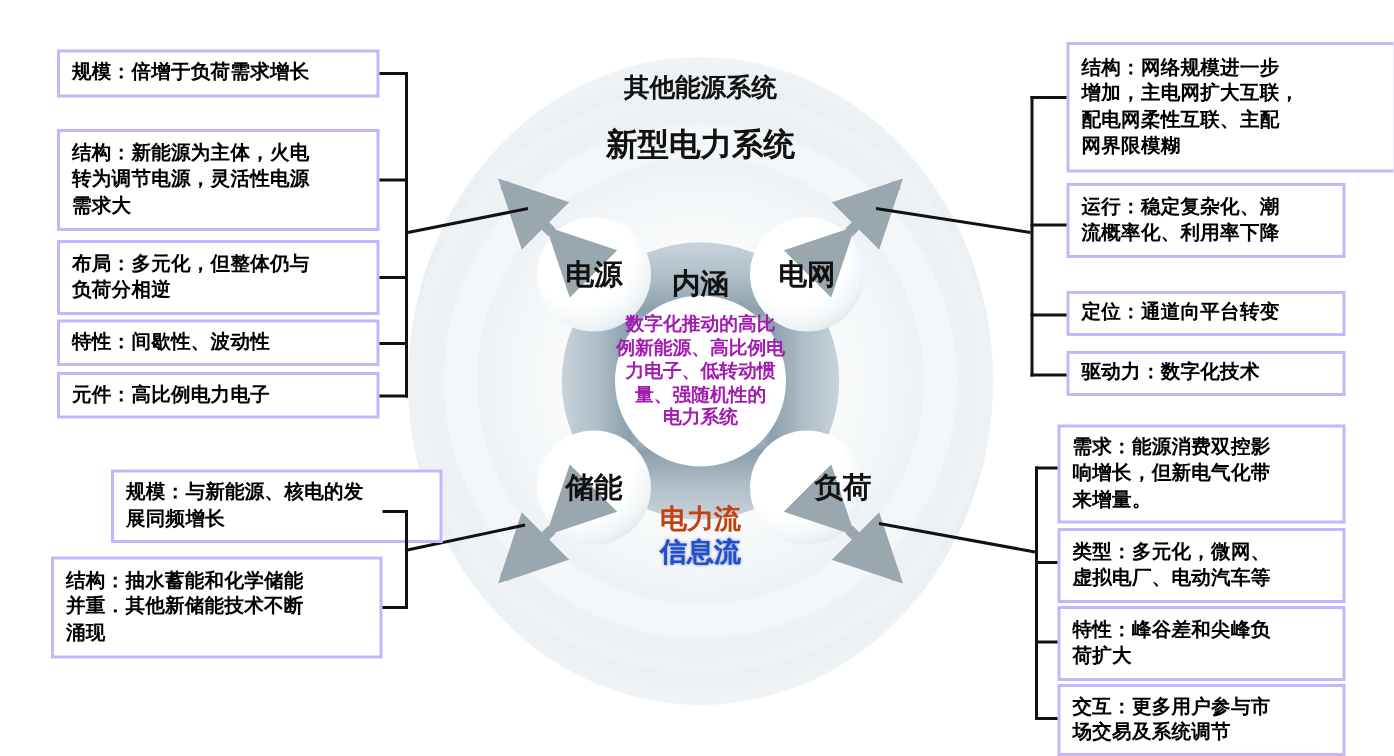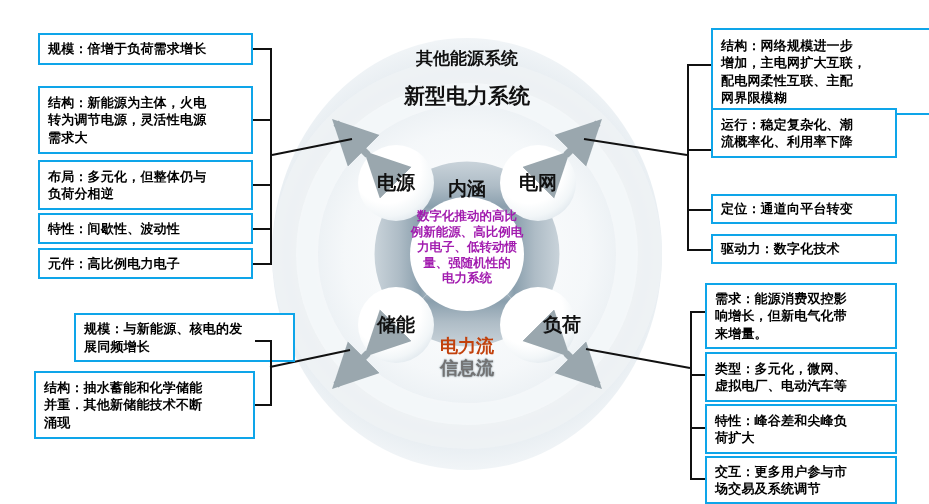--- a/index.html
+++ b/index.html
@@ -21,21 +21,21 @@
         rgba(227,234,239,.95) 62%,
         rgba(240,244,247,.55) 80%,
         rgba(255,255,255,0) 100%);
     pointer-events:none;
   }
 
   
   .box{
     position:absolute;
     box-sizing:border-box;
-    border:2px solid #0ea5e9;
+    border:2px solid #c4b5fd;
     background:#ffffff;
     color:#000000;
     font-family:"DejaVu Sans","Liberation Sans",sans-serif;
     font-size:13px;
     font-weight:bold;
     line-height:1.32;
     padding:3px 4px 3px 8px;
     display:flex;
     align-items:center;
     letter-spacing:.2px;
@@ -150,21 +150,21 @@
   <div class="hub-lbl" style="left:356px;top:312px;width:80px;font-size:19px;">储能</div>
   <div class="hub-lbl" style="left:522px;top:312px;width:80px;font-size:19px;">负荷</div>
 
   <div class="hub-lbl" style="left:417px;top:176px;width:100px;font-size:19px;">内涵</div>
   <div class="core-text" style="left:384px;top:208px;width:166px;font-size:12.5px;">数字化推动的高比
 例新能源、高比例电
 力电子、低转动惯
 量、强随机性的
 电力系统</div>
   <div class="hub-lbl" style="left:417px;top:334px;width:100px;font-size:18px;color:#c2410c;">电力流</div>
-  <div class="hub-lbl" style="left:417px;top:356px;width:100px;font-size:18px;color:#737373;text-shadow:0 0 2px #6d808c;text-align:center;">信息流</div>
+  <div class="hub-lbl" style="left:417px;top:356px;width:100px;font-size:18px;color:#1d4ed8;text-shadow:0 0 2px #6d808c;text-align:center;">信息流</div>
 
   <div class="box" style="left:38px;top:33px;width:215px;height:32px;">规模：倍增于负荷需求增长</div>
   <div class="box" style="left:38px;top:86px;width:215px;height:68px;">结构：新能源为主体，火电
 转为调节电源，灵活性电源
 需求大</div>
   <div class="box" style="left:38px;top:160px;width:215px;height:50px;">布局：多元化，但整体仍与
 负荷分相逆</div>
   <div class="box" style="left:38px;top:213px;width:215px;height:31px;">特性：间歇性、波动性</div>
   <div class="box" style="left:38px;top:248px;width:215px;height:31px;">元件：高比例电力电子</div>
 
@@ -172,21 +172,21 @@
   <div class="ln lnh" style="left:253px;top:119px;width:19px;"></div>
   <div class="ln lnh" style="left:253px;top:184px;width:19px;"></div>
   <div class="ln lnh" style="left:253px;top:228px;width:19px;"></div>
   <div class="ln lnh" style="left:253px;top:263px;width:19px;"></div>
   <div class="ln lnv" style="left:270px;top:48px;height:217px;"></div>
 
   <div class="box" style="left:711px;top:28px;width:220px;height:87px;">结构：网络规模进一步
 增加，主电网扩大互联，
 配电网柔性互联、主配
 网界限模糊</div>
-  <div class="box" style="left:711px;top:108px;width:186px;height:50px;">运行：稳定复杂化、潮
+  <div class="box" style="left:711px;top:122px;width:186px;height:50px;">运行：稳定复杂化、潮
 流概率化、利用率下降</div>
   <div class="box" style="left:711px;top:194px;width:186px;height:30px;">定位：通道向平台转变</div>
   <div class="box" style="left:711px;top:234px;width:186px;height:30px;">驱动力：数字化技术</div>
 
   <div class="ln lnh" style="left:687px;top:64px;width:24px;"></div>
   <div class="ln lnh" style="left:687px;top:149px;width:24px;"></div>
   <div class="ln lnh" style="left:687px;top:209px;width:24px;"></div>
   <div class="ln lnh" style="left:687px;top:249px;width:24px;"></div>
   <div class="ln lnv" style="left:687px;top:64px;height:187px;"></div>
 

